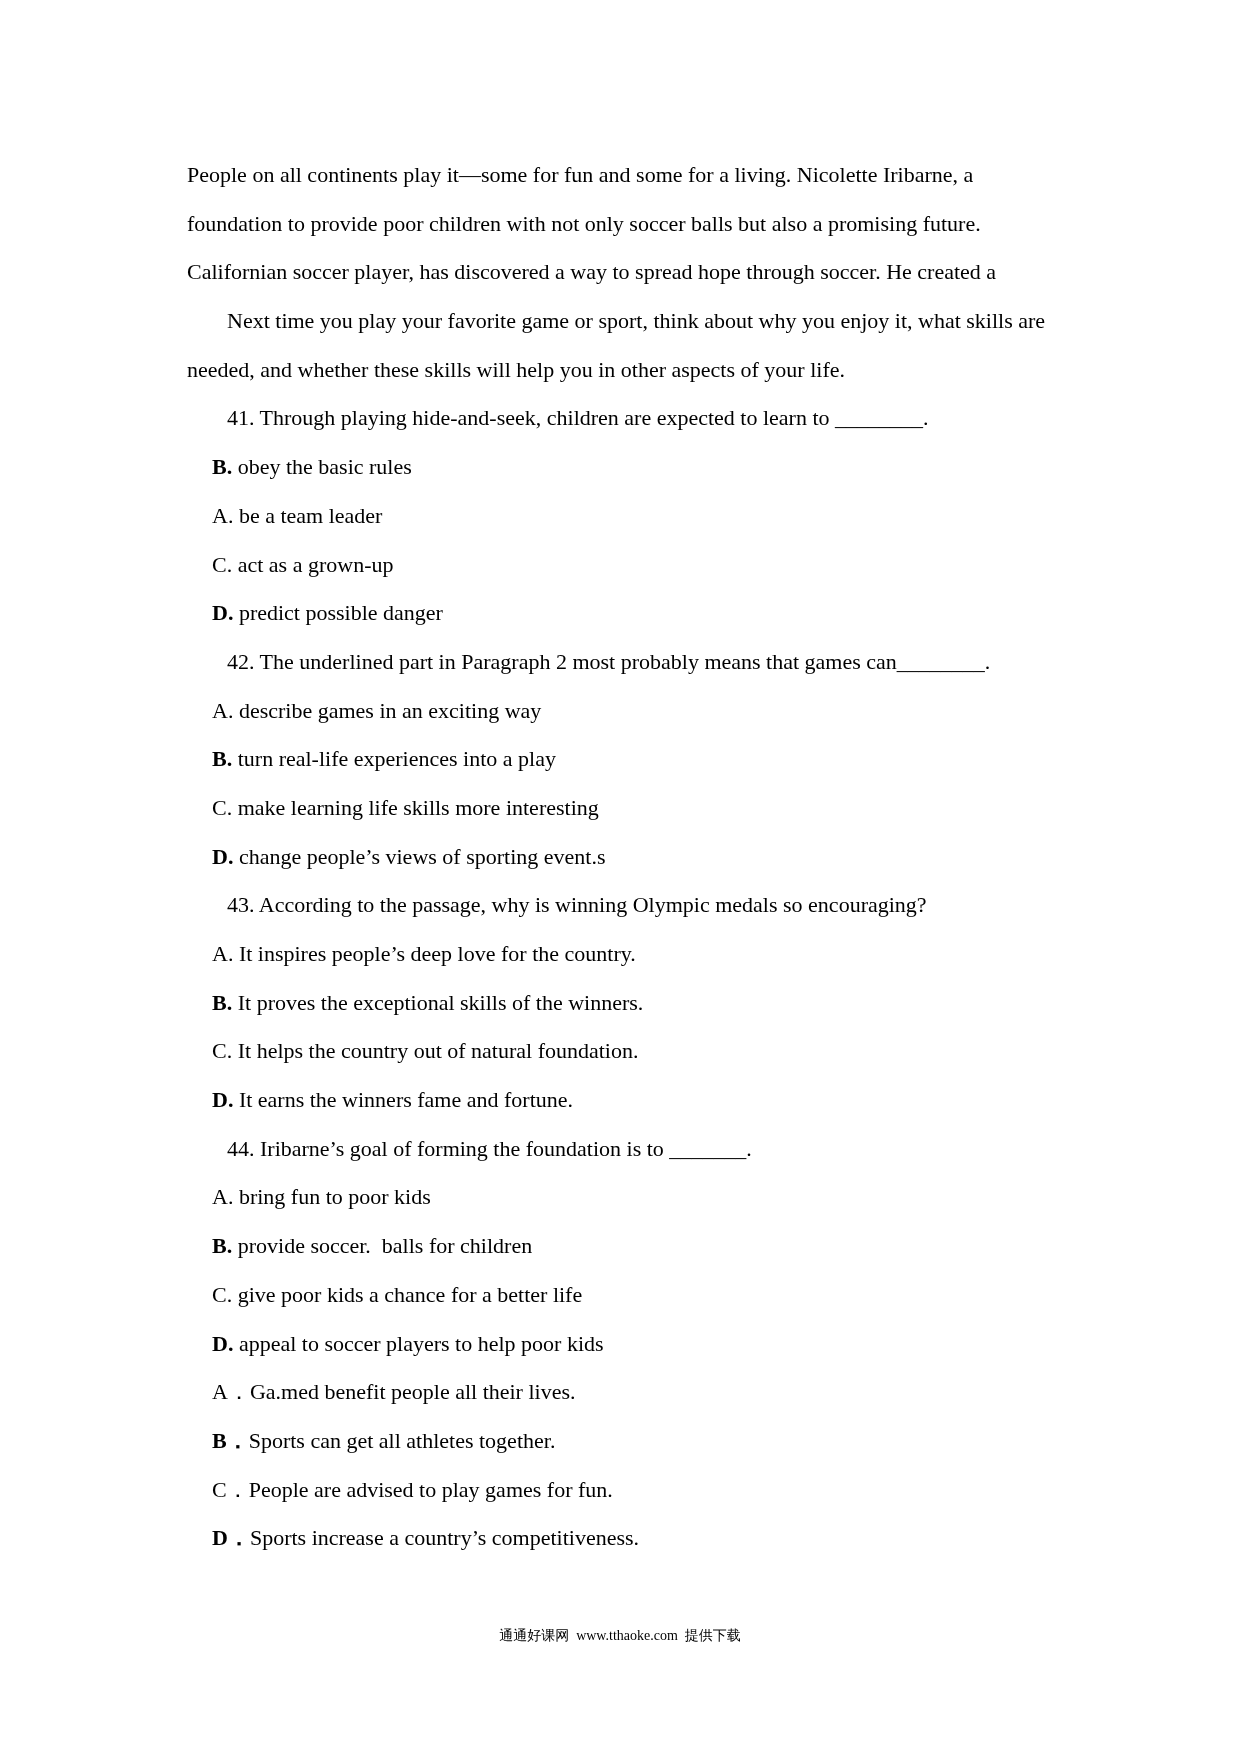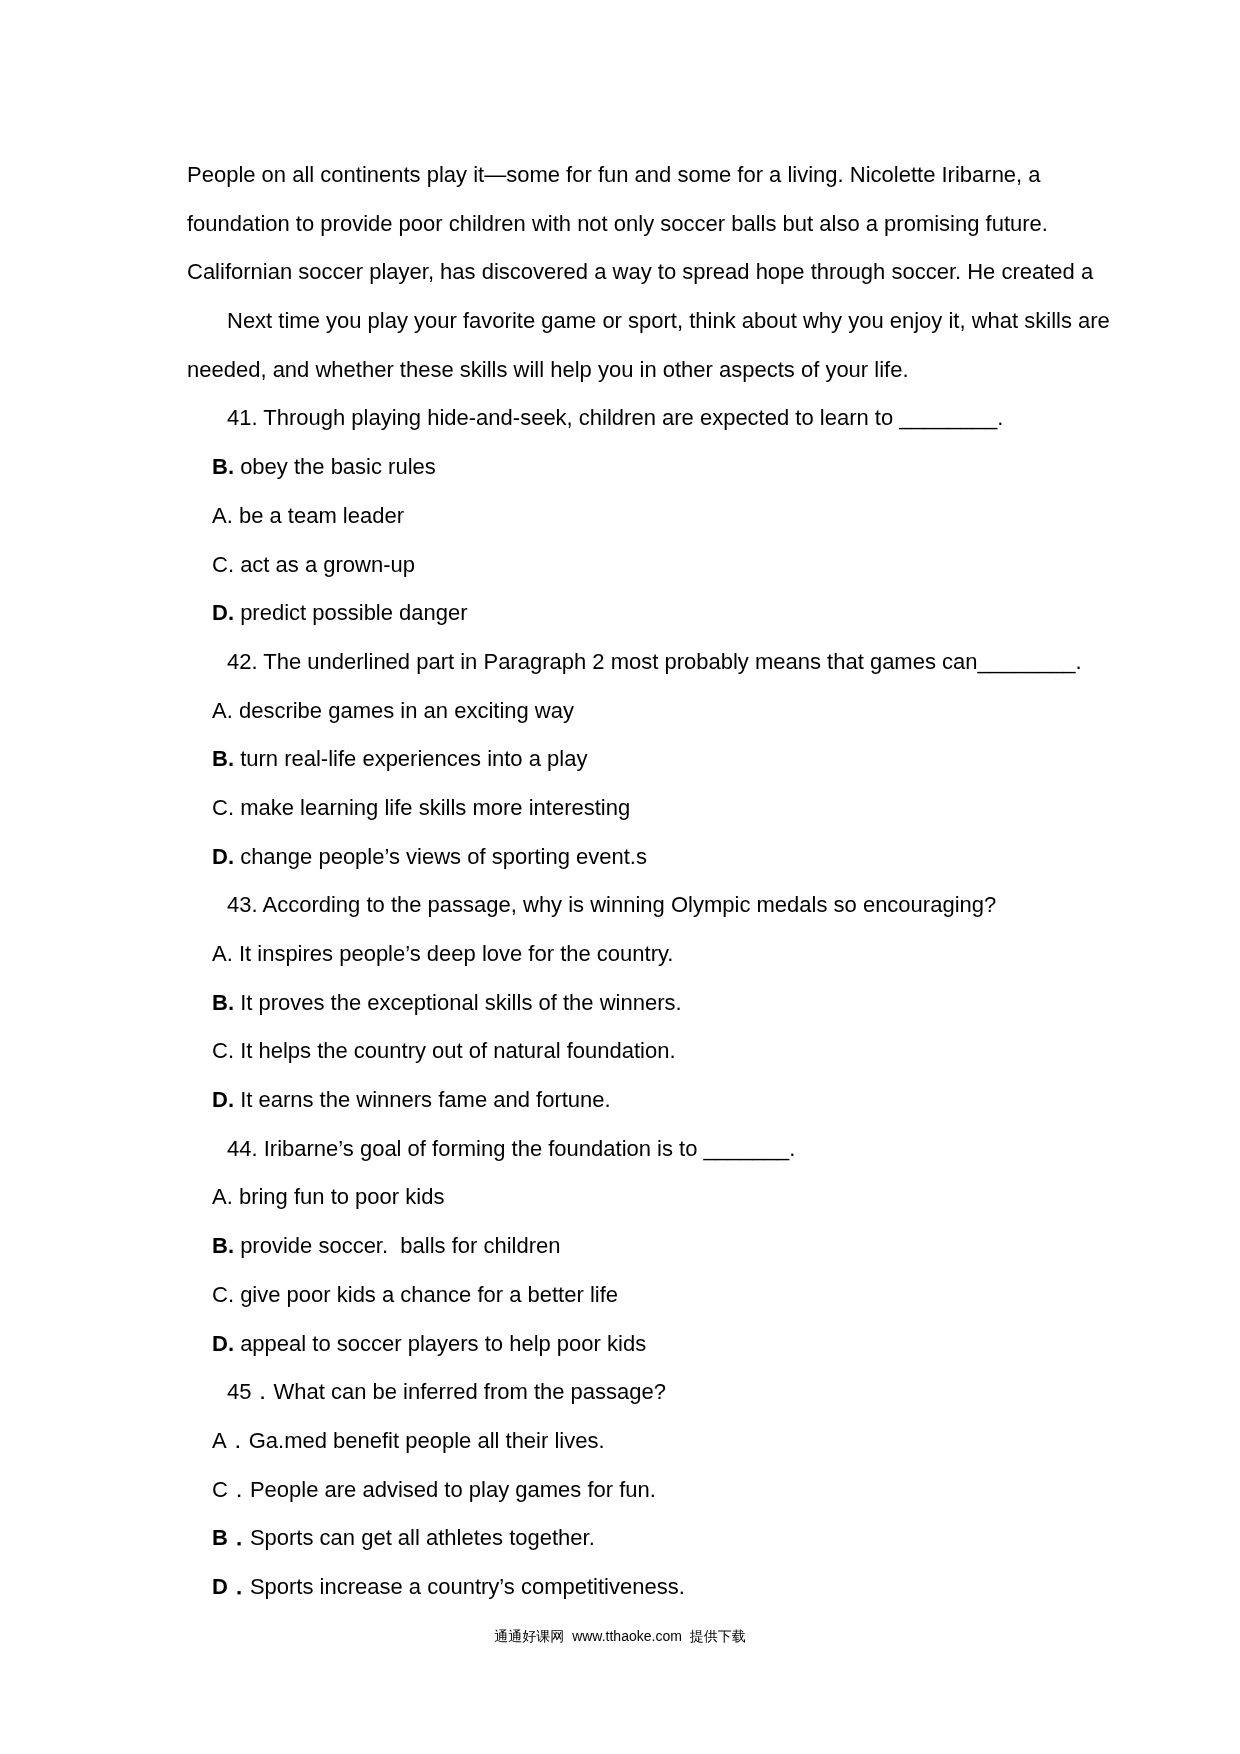--- a/index.html
+++ b/index.html
@@ -2,21 +2,21 @@
 <html><head>
 <meta charset="utf-8">
 <style>
   html, body { margin: 0; padding: 0; background: #ffffff; }
   .page {
     position: relative;
     width: 1240px;
     height: 1754px;
     background: #ffffff;
     color: #000000;
-    font-family: Liberation Sans, sans-serif;
+    font-family: Liberation Serif, serif;
     overflow: hidden;
   }
   .content {
     position: absolute;
     left: 187px;
     top: 151px;
     width: 900px;
   }
   .line {
     height: 48.7px;
@@ -68,22 +68,21 @@
     <div class="line indent-opt"><span class="lbl-bd">B.</span> <span>It proves the exceptional skills of the winners.</span></div>
     <div class="line indent-opt"><span>C.</span> <span>It helps the country out of natural foundation.</span></div>
     <div class="line indent-opt"><span class="lbl-bd">D.</span> <span>It earns the winners fame and fortune.</span></div>
 
     <div class="line indent-first"><span>44.</span> <span>Iribarne’s goal of forming the foundation is to _______.</span></div>
     <div class="line indent-opt"><span>A.</span> <span>bring fun to poor kids</span></div>
     <div class="line indent-opt"><span class="lbl-bd">B.</span> <span>provide soccer.  balls for children</span></div>
     <div class="line indent-opt"><span>C.</span> <span>give poor kids a chance for a better life</span></div>
     <div class="line indent-opt"><span class="lbl-bd">D.</span> <span>appeal to soccer players to help poor kids</span></div>
 
-    <div class="line indent-first"><span>45．</span><span>What can be inferred from the passage?</span></div>
     <div class="line indent-opt"><span>A．</span><span>Ga.med benefit people all their lives.</span></div>
+    <div class="line indent-opt"><span class="lbl-bd">B．</span><span>Sports can get all athletes together.</span></div>
     <div class="line indent-opt"><span>C．</span><span>People are advised to play games for fun.</span></div>
-    <div class="line indent-opt"><span class="lbl-bd">B．</span><span>Sports can get all athletes together.</span></div>
     <div class="line indent-opt"><span class="lbl-bd">D．</span><span>Sports increase a country’s competitiveness.</span></div>
 
   </div>
 
   <div class="footer">通通好课网  www.tthaoke.com  提供下载</div>
 </div>
 
 </body></html>

